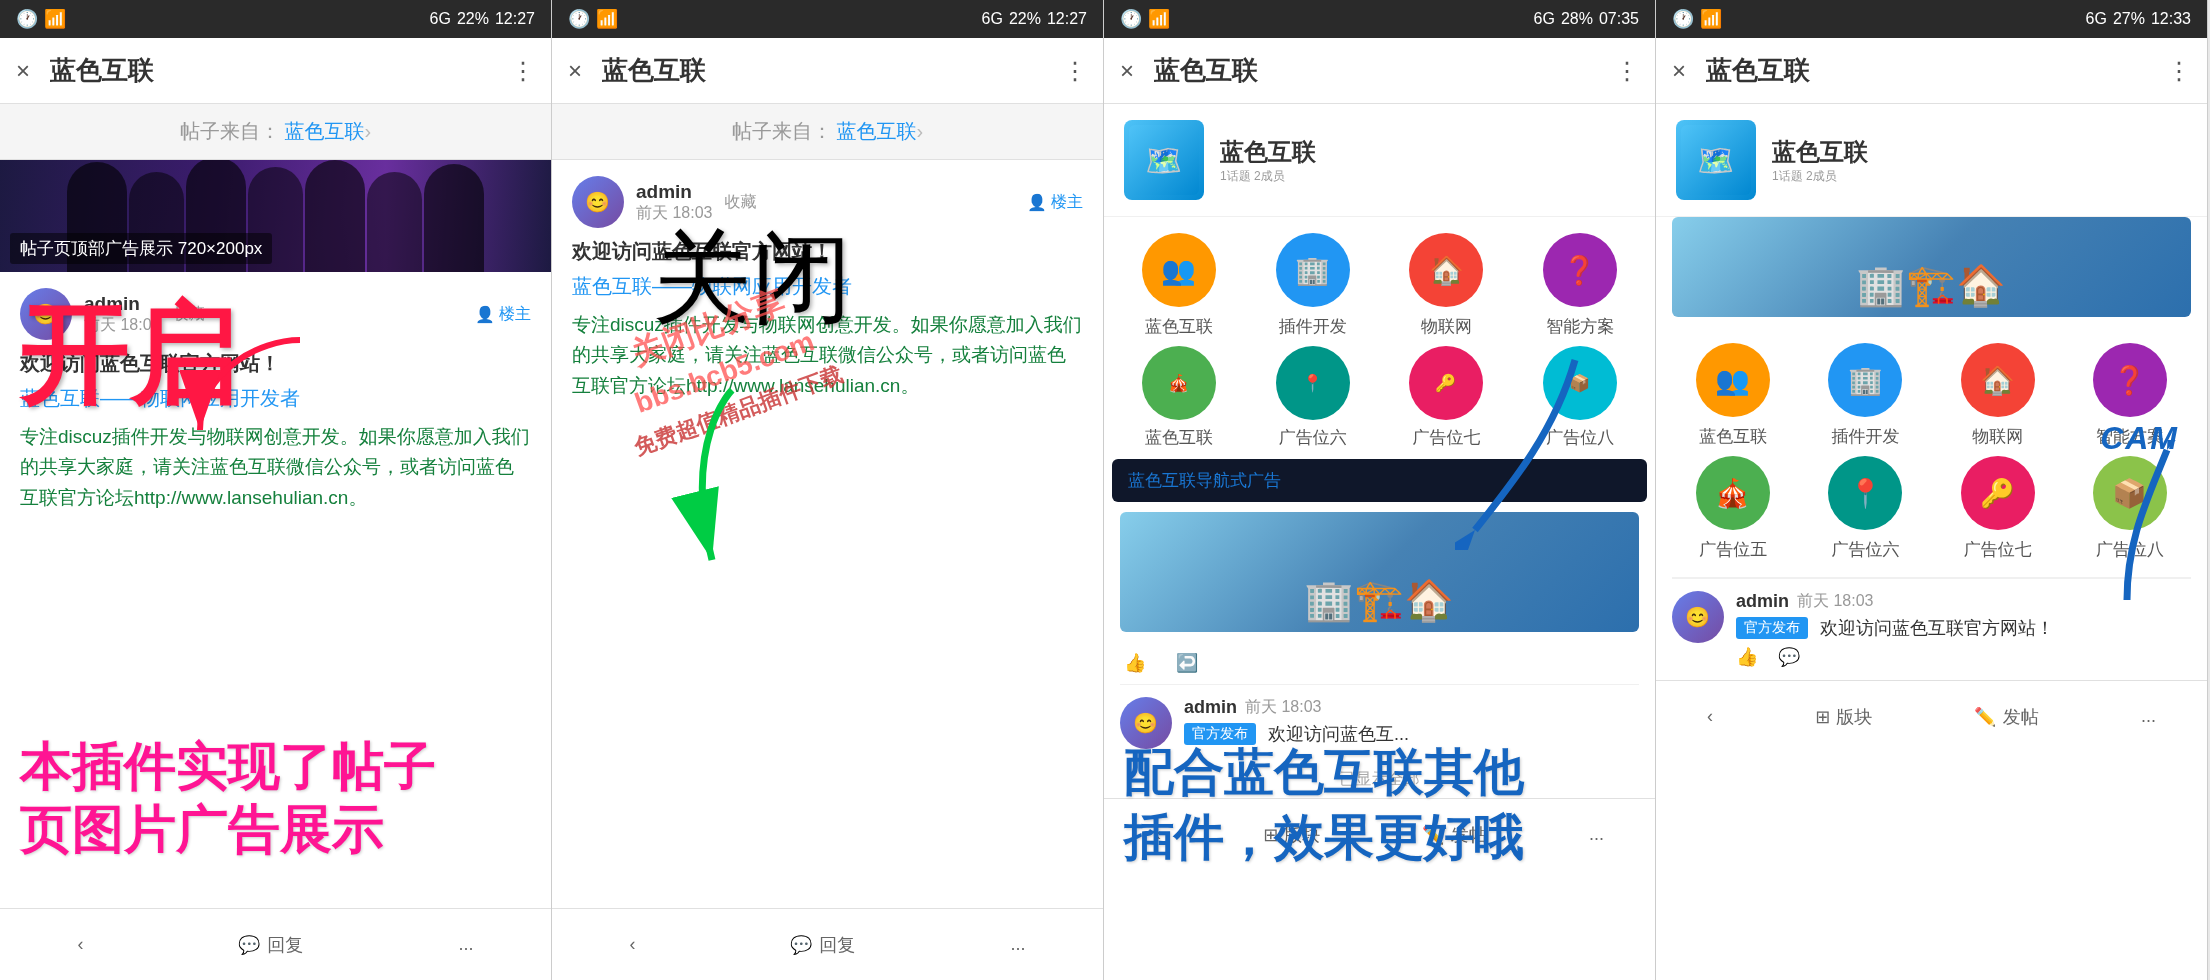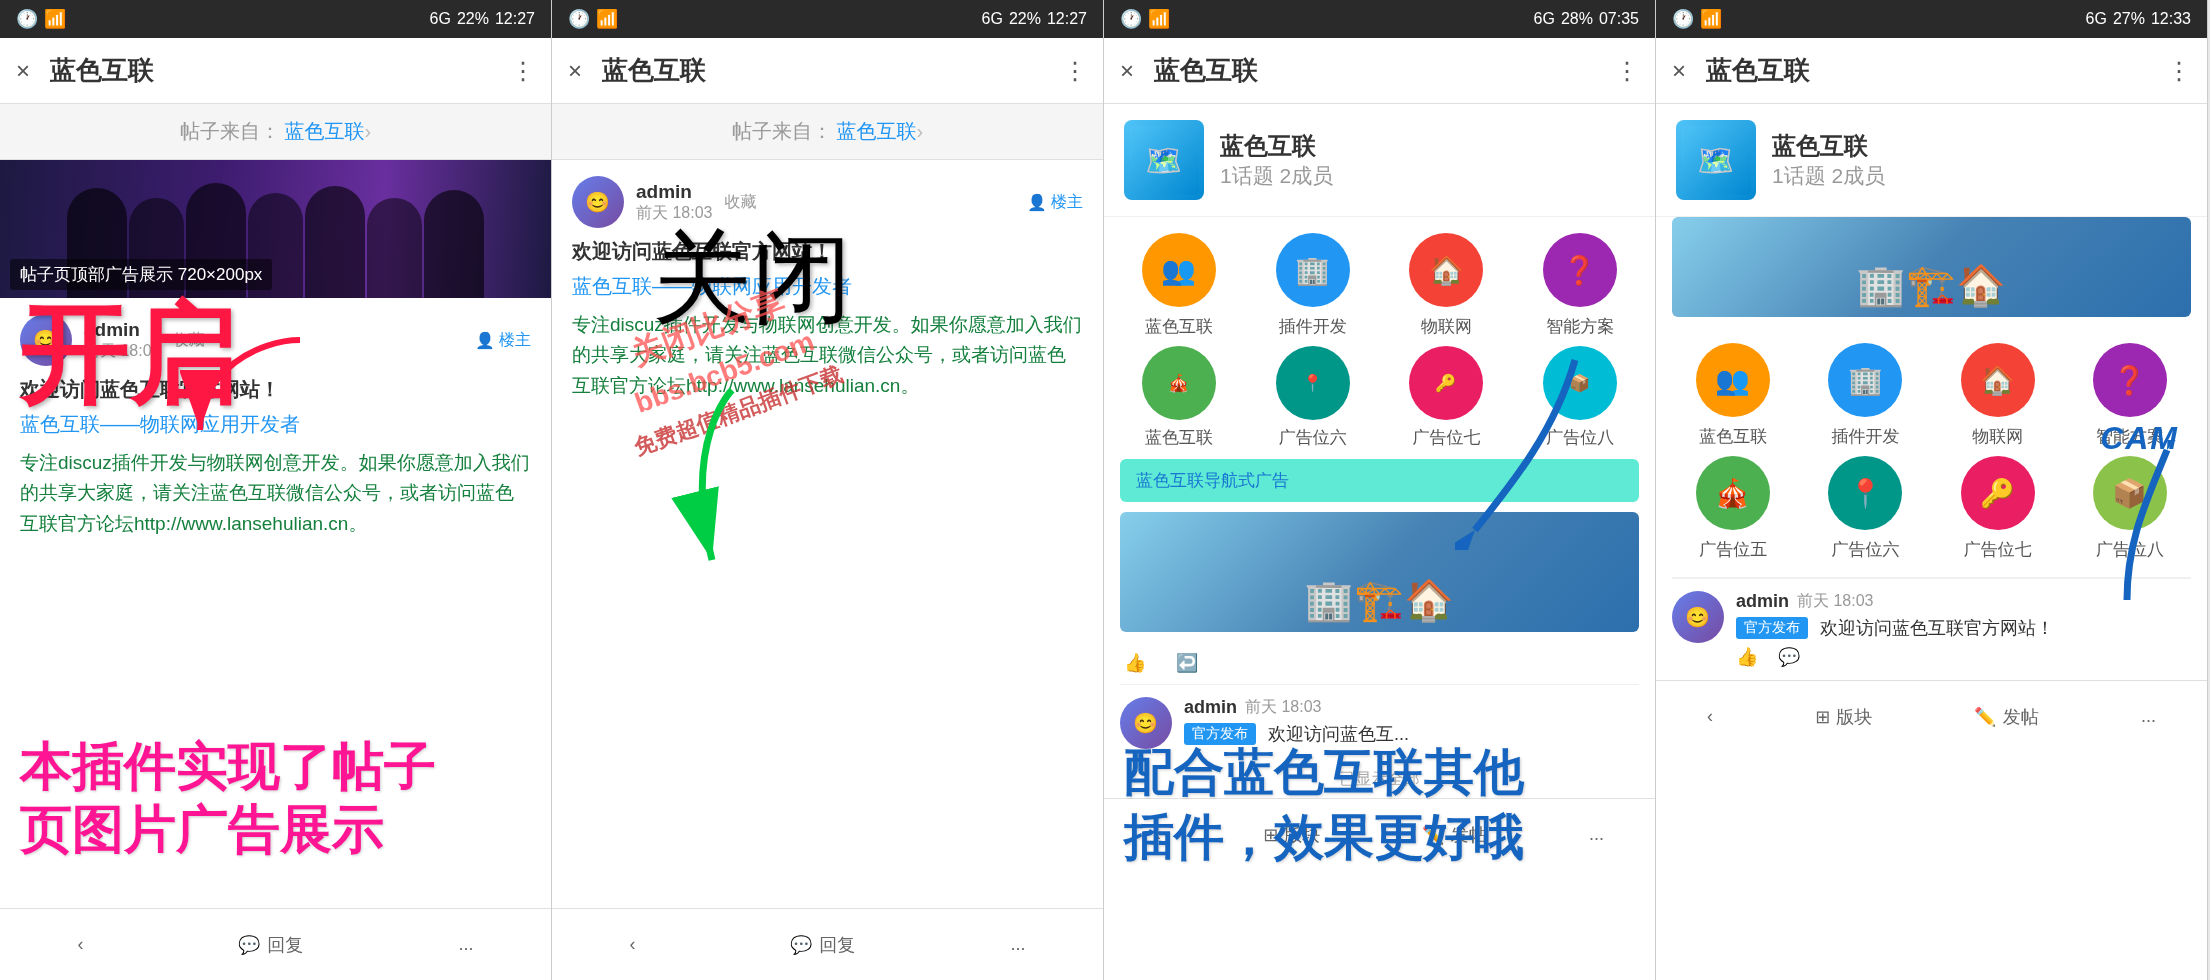--- a/index.html
+++ b/index.html
@@ -71,21 +71,21 @@
     
     .panel-content {
       flex: 1;
       overflow: hidden;
       position: relative;
     }
 
     
     .ad-banner {
       width: 100%;
-      height: 138px;
+      height: 112px;
       background: linear-gradient(135deg, #1a1a2e 0%, #16213e 50%, #0f3460 100%);
       position: relative;
       display: flex;
       align-items: center;
       justify-content: center;
       overflow: hidden;
     }
     .ad-banner .girls-bg {
       position: absolute;
       left: 0; top: 0; right: 0; bottom: 0;
@@ -212,21 +212,21 @@
     .community-logo {
       width: 80px; height: 80px;
       background: linear-gradient(135deg, #4fc3f7, #0288d1);
       border-radius: 8px;
       display: flex; align-items: center; justify-content: center;
       color: #fff; font-size: 14px;
       flex-shrink: 0;
     }
     .community-info { display: flex; flex-direction: column; }
     .community-name { font-size: 24px; font-weight: bold; color: #333; }
-    .community-stats { font-size: 21px; color: #999; }
+    .community-stats { font-size: 12px; color: #999; }
 
     
     .icon-grid {
       display: grid;
       grid-template-columns: repeat(4, 1fr);
       padding: 16px;
       gap: 16px;
     }
     .icon-item {
       display: flex;
@@ -262,22 +262,22 @@
     
     .overlay-blue-arrow {
       position: absolute;
       top: 350px;
       right: 40px;
       z-index: 10;
     }
 
     
     .nav-ad-banner {
-      margin: 0 16px 10px;
-      background: #5eead4;
+      margin: 0 8px 10px;
+      background: #0f172a;
       border-radius: 6px;
       padding: 10px 16px;
       font-size: 17px;
       color: #1976D2;
     }
 
     
     .building-img {
       margin: 0 16px 10px;
       height: 120px;

